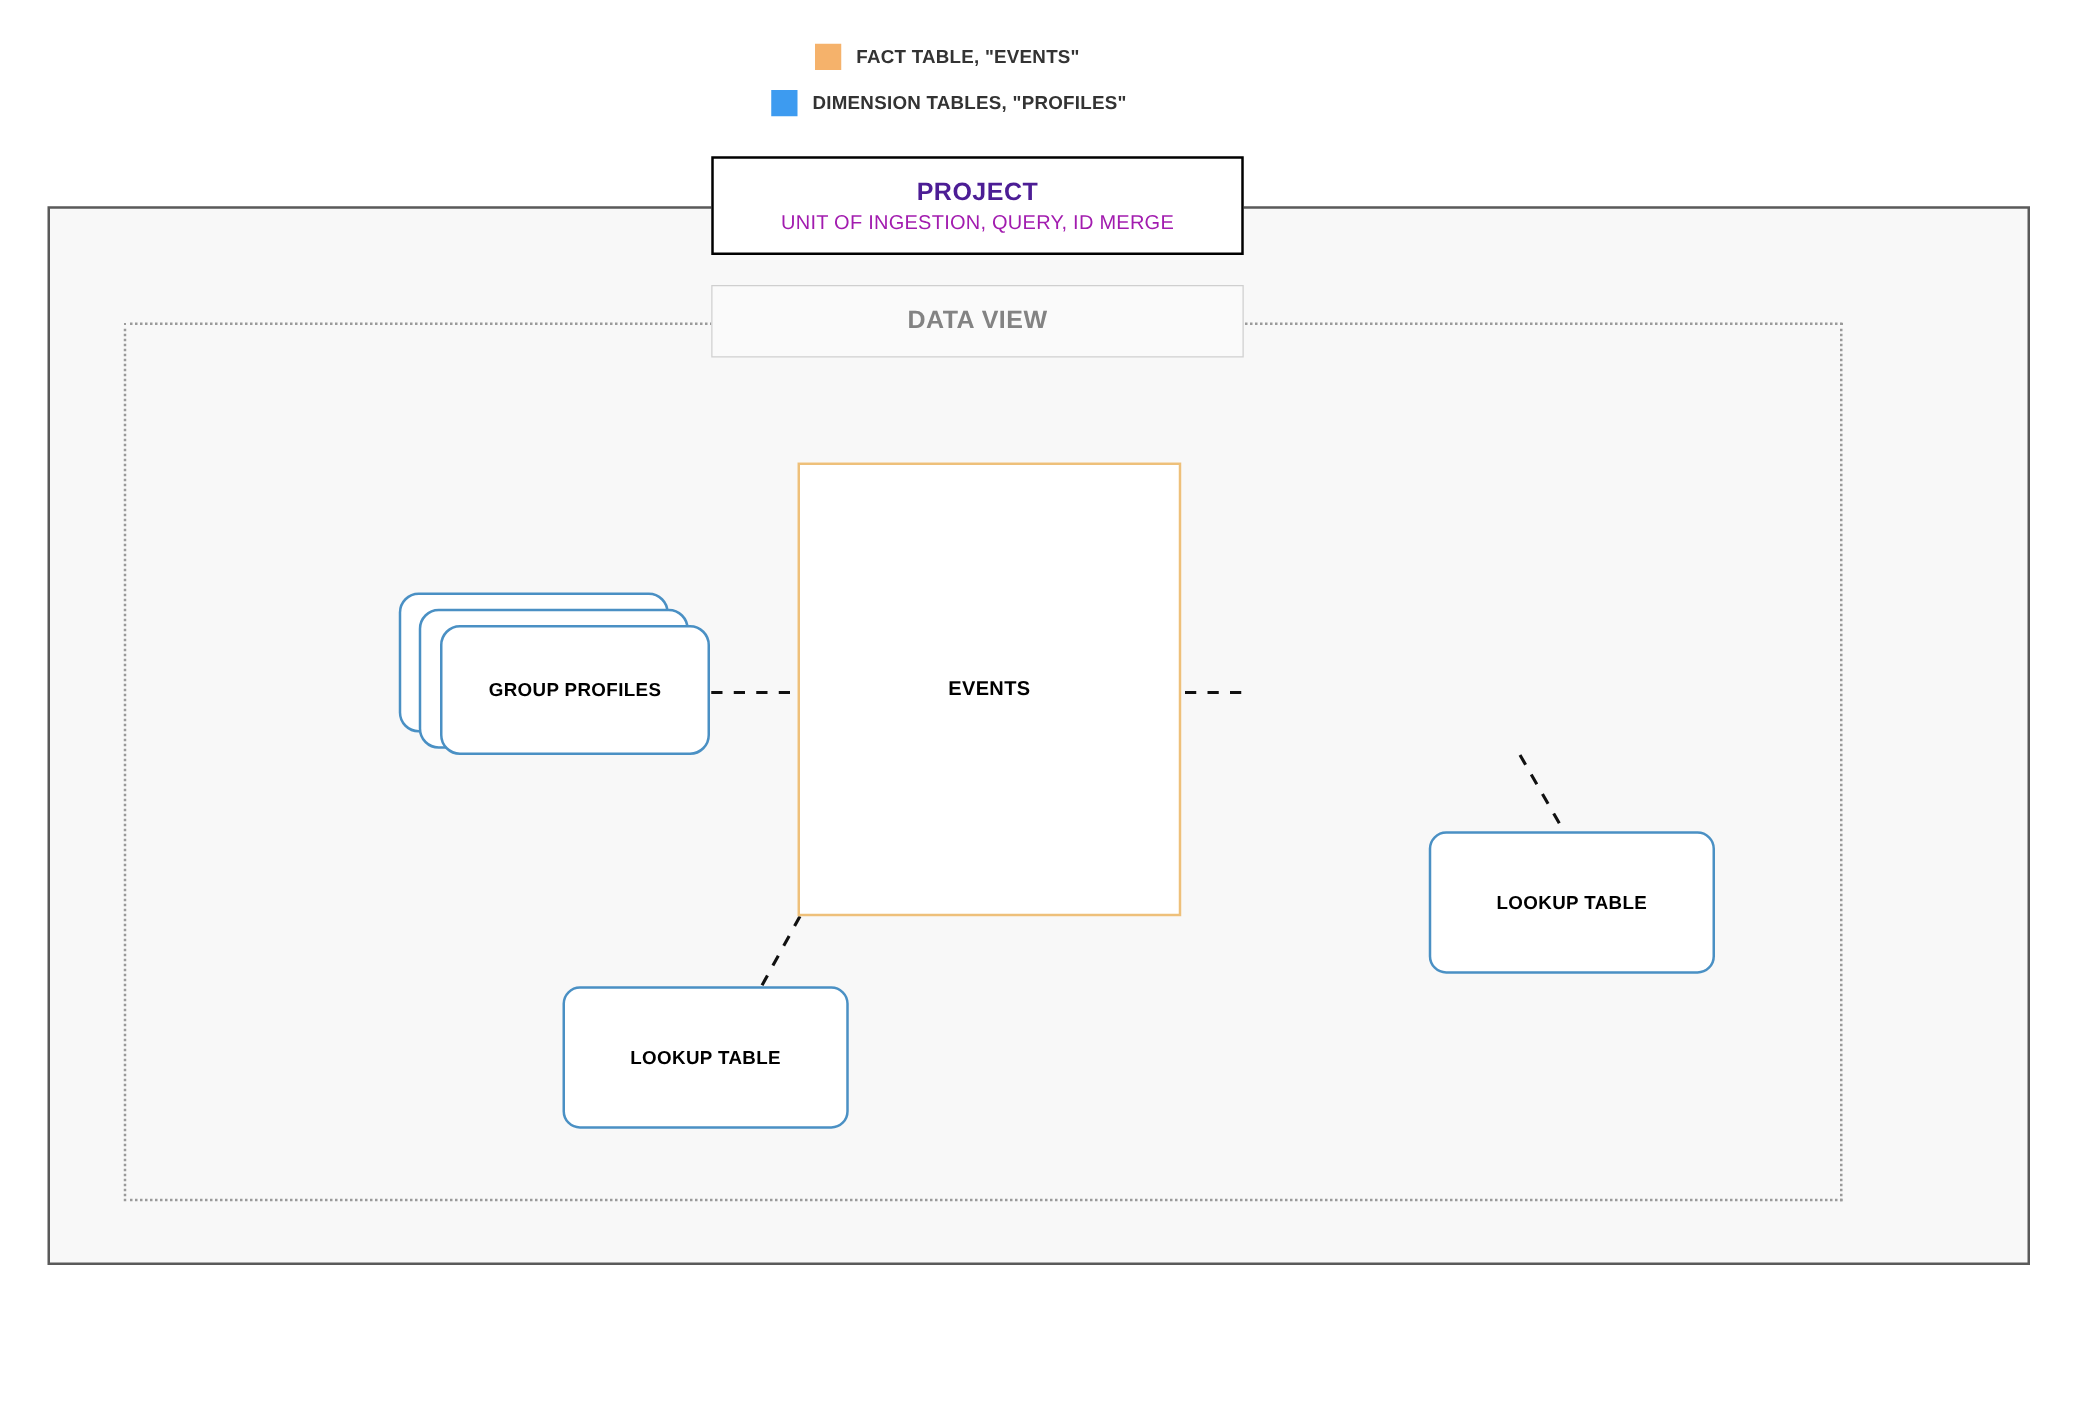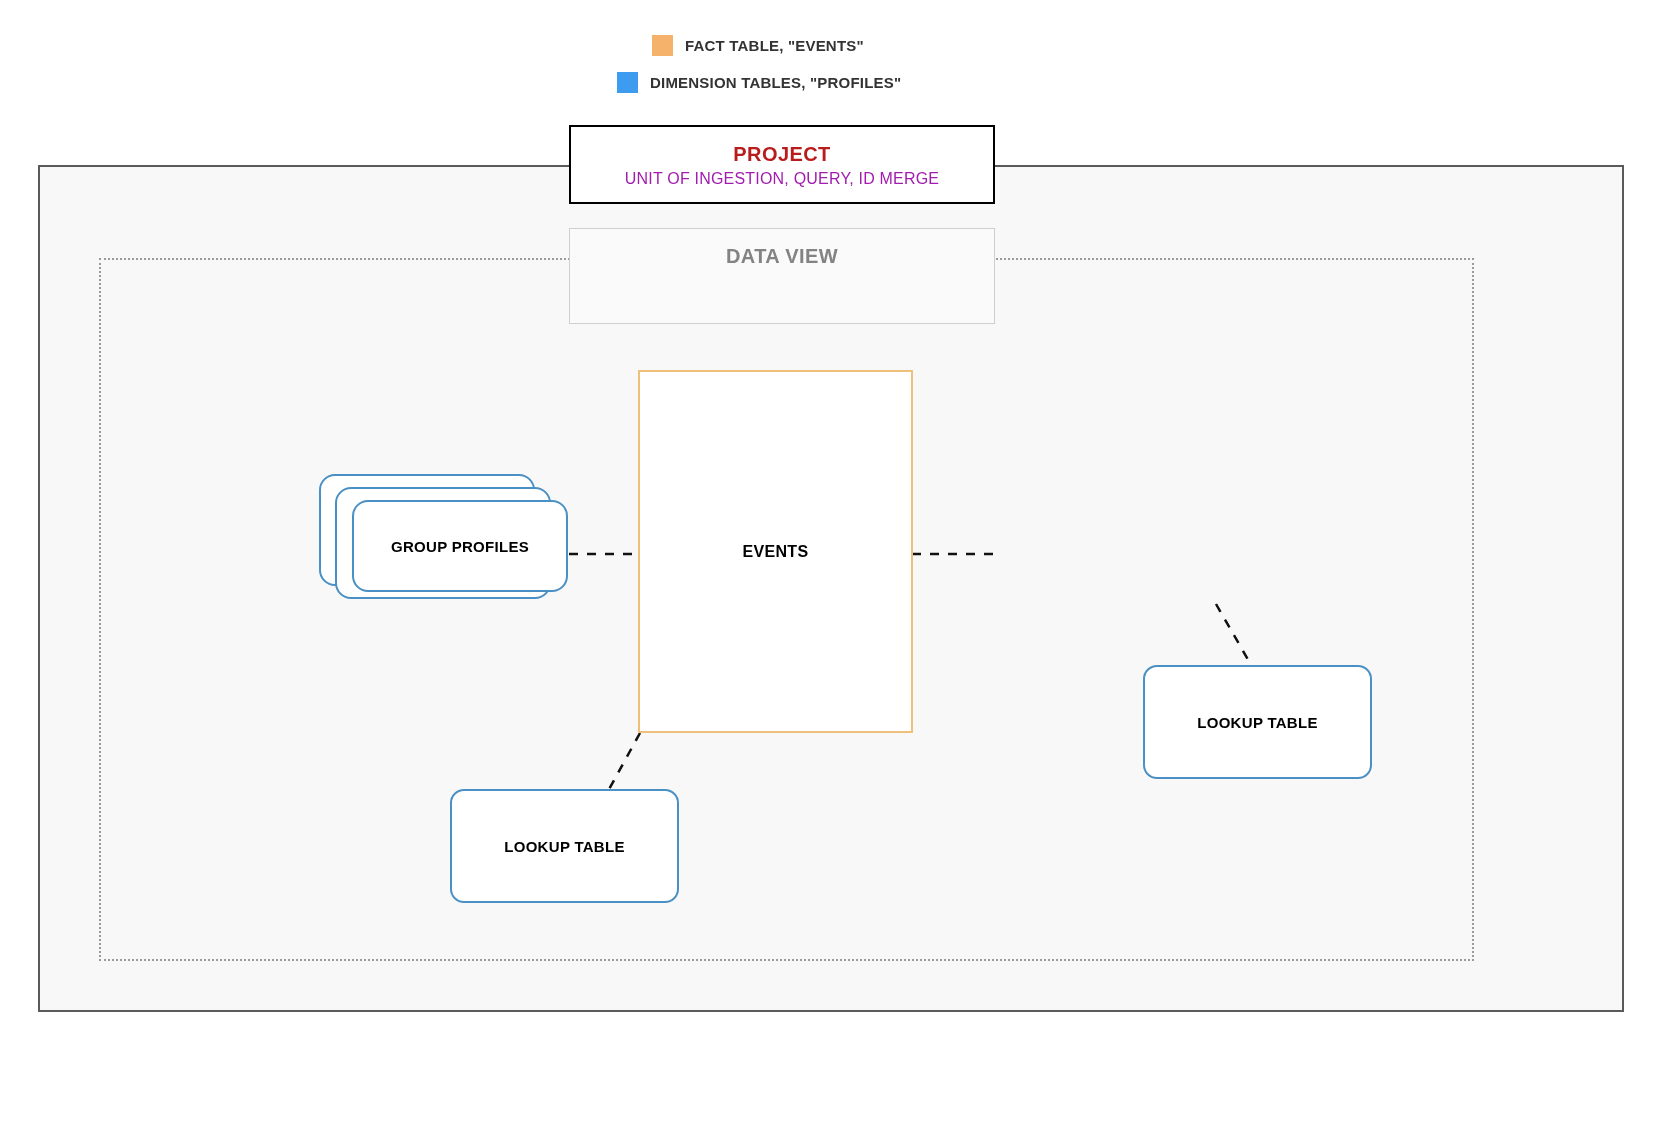--- a/index.html
+++ b/index.html
@@ -75,47 +75,47 @@
     left: 569px;
     top: 125px;
     width: 426px;
     height: 79px;
     border: 2px solid #000000;
   }
   #dataview-box {
     left: 569px;
     top: 228px;
     width: 426px;
-    height: 96px;
+    height: 58px;
     border: 1px solid #cfcfcf;
     background: #fafafa;
   }
   .title-main {
     font-size: 20px;
     font-weight: bold;
     letter-spacing: 0.4px;
-    color: #b91c1c;
+    color: #4c1d95;
     line-height: 26px;
   }
   .title-sub {
     font-size: 16px;
     font-weight: normal;
     letter-spacing: 0.2px;
     color: #a21caf;
     line-height: 24px;
   }
   #dataview-box .title-main { color: #838383; }
   #dataview-box .title-sub  { color: #b6b6b6; }
 
   
   #events-box {
     position: absolute;
     left: 638px;
     top: 370px;
-    width: 275px;
+    width: 307px;
     height: 363px;
     box-sizing: border-box;
     background: #ffffff;
     border: 2px solid #eec07a;
     display: flex;
     align-items: center;
     justify-content: center;
   }
   #events-box .node-label { font-size: 16px; }
 
@@ -142,21 +142,21 @@
   #group-stack {
     position: absolute;
     left: 319px;
     top: 474px;
     width: 252px;
     height: 136px;
   }
   #group-stack .node { border-radius: 16px; }
   #gp-card-3 { left: 0px;  top: 0px;  width: 216px; height: 112px; }
   #gp-card-2 { left: 16px; top: 13px; width: 216px; height: 112px; }
-  #gp-card-1 { left: 33px; top: 26px; width: 216px; height: 92px; }
+  #gp-card-1 { left: 33px; top: 26px; width: 216px; height: 104px; }
 
   #user-profiles { left: 994px;  top: 496px; width: 227px; height: 114px; }
   #lookup-right  { left: 1143px; top: 665px; width: 229px; height: 114px; }
   #lookup-left   { left: 450px;  top: 789px; width: 229px; height: 114px; }
 
   
   #connectors {
     position: absolute;
     left: 0;
     top: 0;

